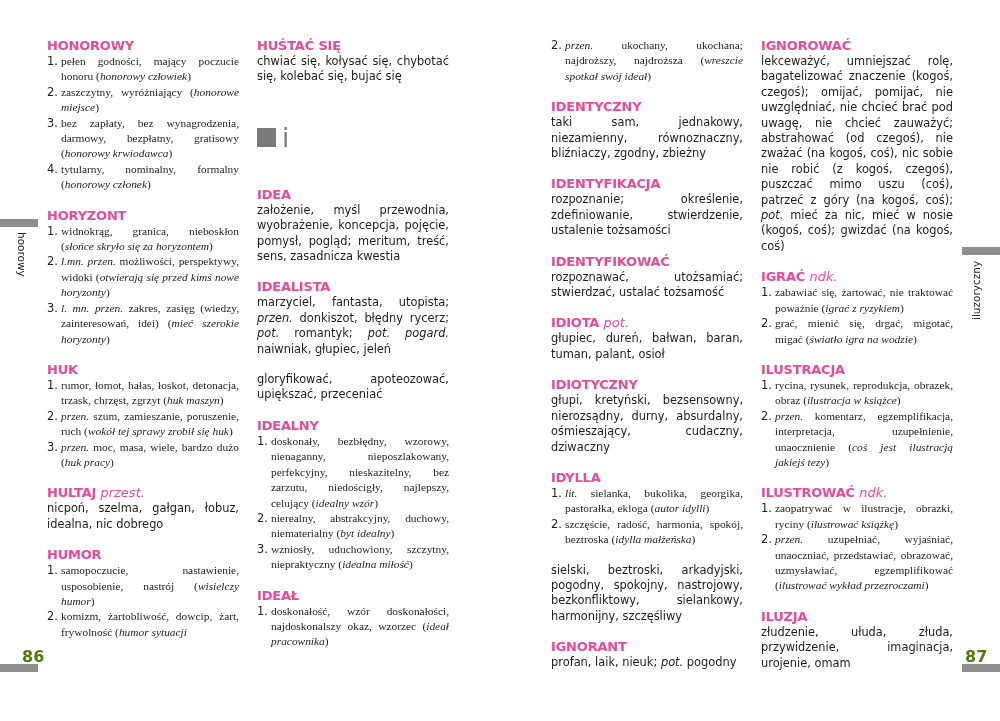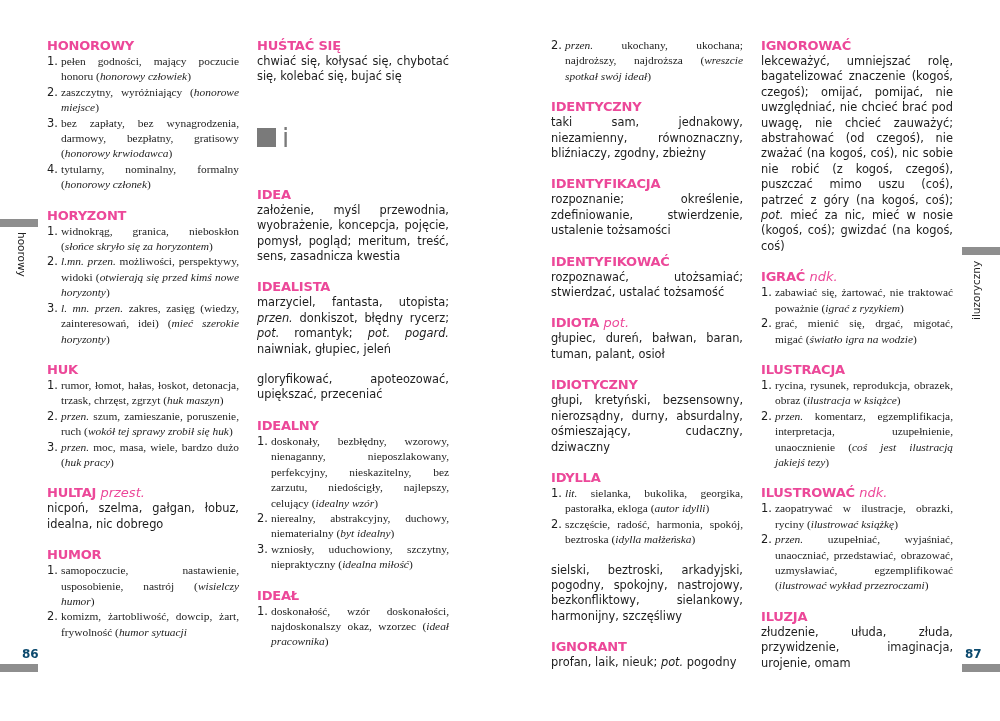--- a/index.html
+++ b/index.html
@@ -13,21 +13,21 @@
   .body { text-align: justify; hyphens: manual; }
   .sense { display: flex; text-align: justify; }
   .sense .num { flex: 0 0 14px; }
   .sense .txt { flex: 1 1 auto; font-family: Liberation Serif, serif; }
   i { font-style: italic; }
   .letter-head { display: flex; align-items: center; margin: 40px 0 36px 0; }
   .letter-box { width: 19px; height: 19px; background: #7a7a7a; margin-right: 6px; }
   .letter-char { font-size: 26px; line-height: 26px; color: #7a7a7a; font-weight: normal; }
   .tab-bar { position: absolute; height: 8px; background: #8e8e8e; }
   .tab-label { position: absolute; font-size: 10.5px; color: #222; white-space: nowrap; transform-origin: left top; }
-  .pnum { position: absolute; font-size: 12px; font-weight: bold; color: #0c4a6e; }
+  .pnum { position: absolute; font-size: 16px; font-weight: bold; color: #4d7c0f; }
 </style>
 </head>
 <body>
 
 <div class="page" style="left:0;width:500px;">
   <div class="tab-bar" style="left:0;top:219px;width:38px;"></div>
   <div class="tab-label" style="left:28px;top:232px;transform:rotate(90deg);">hoorowy</div>
   <div class="col" style="left:47px;" id="lc1">
       <div class="entry">
         <div class="hw"><span>HONOROWY</span></div>

